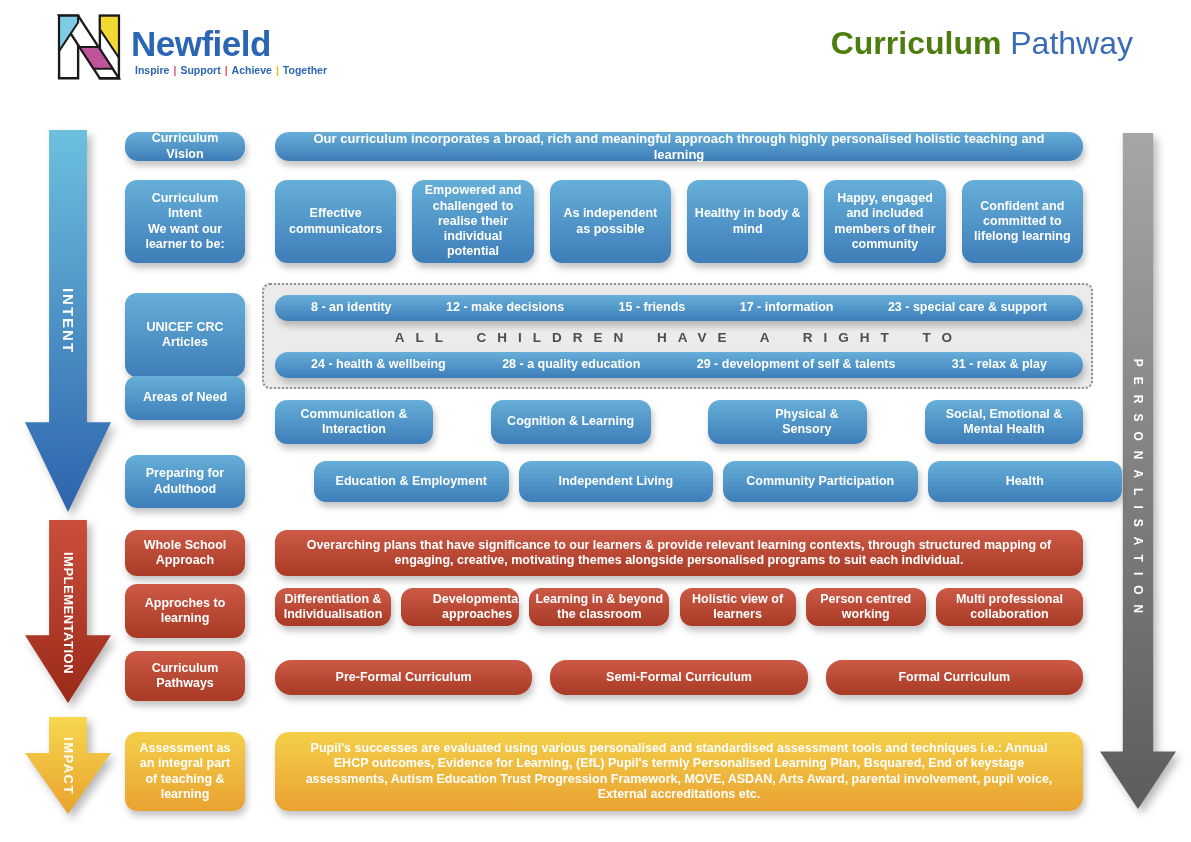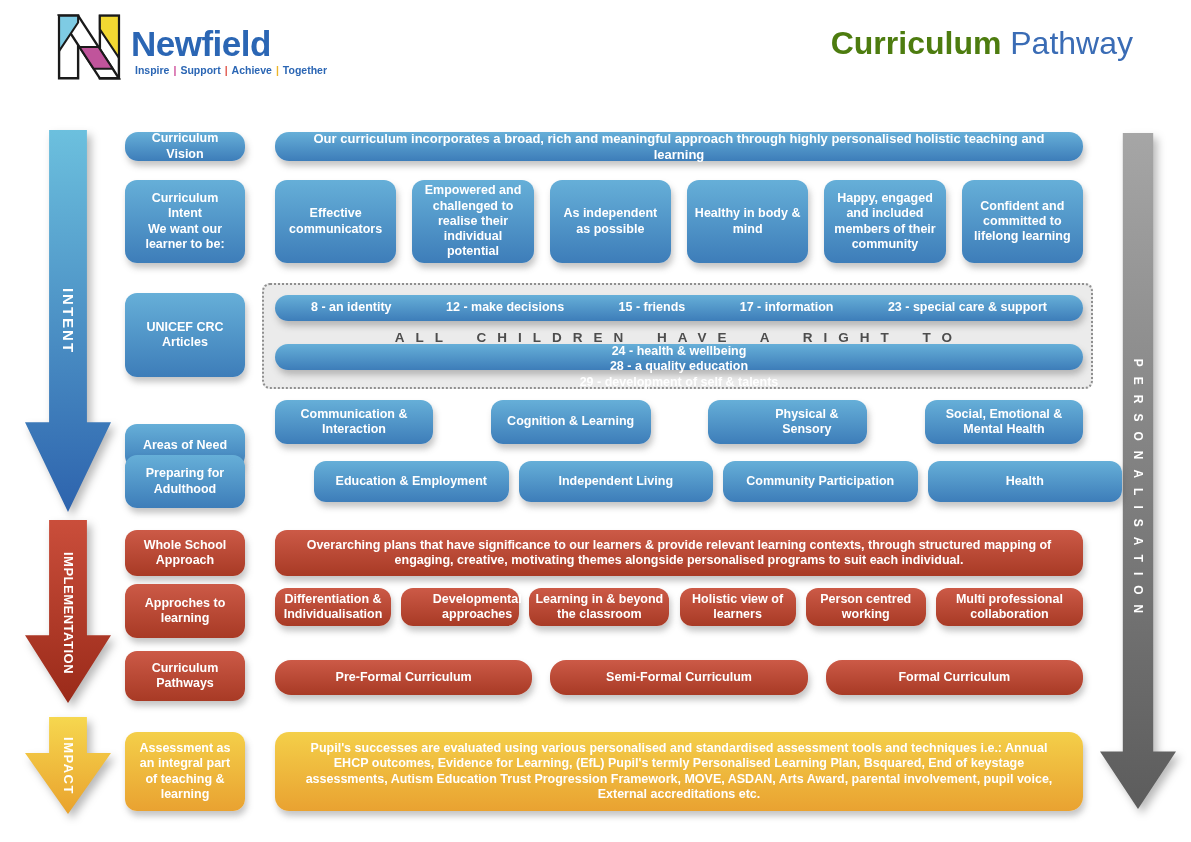--- a/index.html
+++ b/index.html
@@ -116,28 +116,28 @@
   <div class="unicef-wrap"></div>
   <div class="label blue" style="top:293px; height:84px;">UNICEF CRC Articles</div>
   <div class="bar blue unicef-bar" style="top:295px;">
     <span>8 - an identity</span>
     <span>12 - make decisions</span>
     <span>15 - friends</span>
     <span>17 - information</span>
     <span>23 - special care &amp; support</span>
   </div>
   <div class="unicef-middle">ALL CHILDREN HAVE A RIGHT TO</div>
-  <div class="bar blue unicef-bar" style="top:344px;flex-direction:column;">
+  <div class="bar blue unicef-bar" style="top:352px;">
     <span>24 - health &amp; wellbeing</span>
     <span>28 - a quality education</span>
     <span>29 - development of self &amp; talents</span>
     <span>31 - relax &amp; play</span>
   </div>
 
-  <div class="label blue" style="top:424px; height:44px;">Areas of Need</div>
+  <div class="label blue" style="top:376px; height:44px;">Areas of Need</div>
   <div class="flexrow" style="top:400px; height:44px; justify-content:space-between;">
     <div class="box blue" style="width:158px;">Communication &amp; Interaction</div>
     <div class="box blue" style="width:160px;">Cognition &amp; Learning</div>
     <div class="box blue" style="width:159px;padding-left:44px;">Physical &amp; Sensory</div>
     <div class="box blue" style="width:158px;">Social, Emotional &amp; Mental Health</div>
   </div>
 
   <div class="label blue" style="top:455px; height:53px;">Preparing for Adulthood</div>
   <div class="flexrow" style="top:461px; height:41px; gap:10px;margin-left:39px;">
     <div class="box blue" style="flex:1;">Education &amp; Employment</div>

